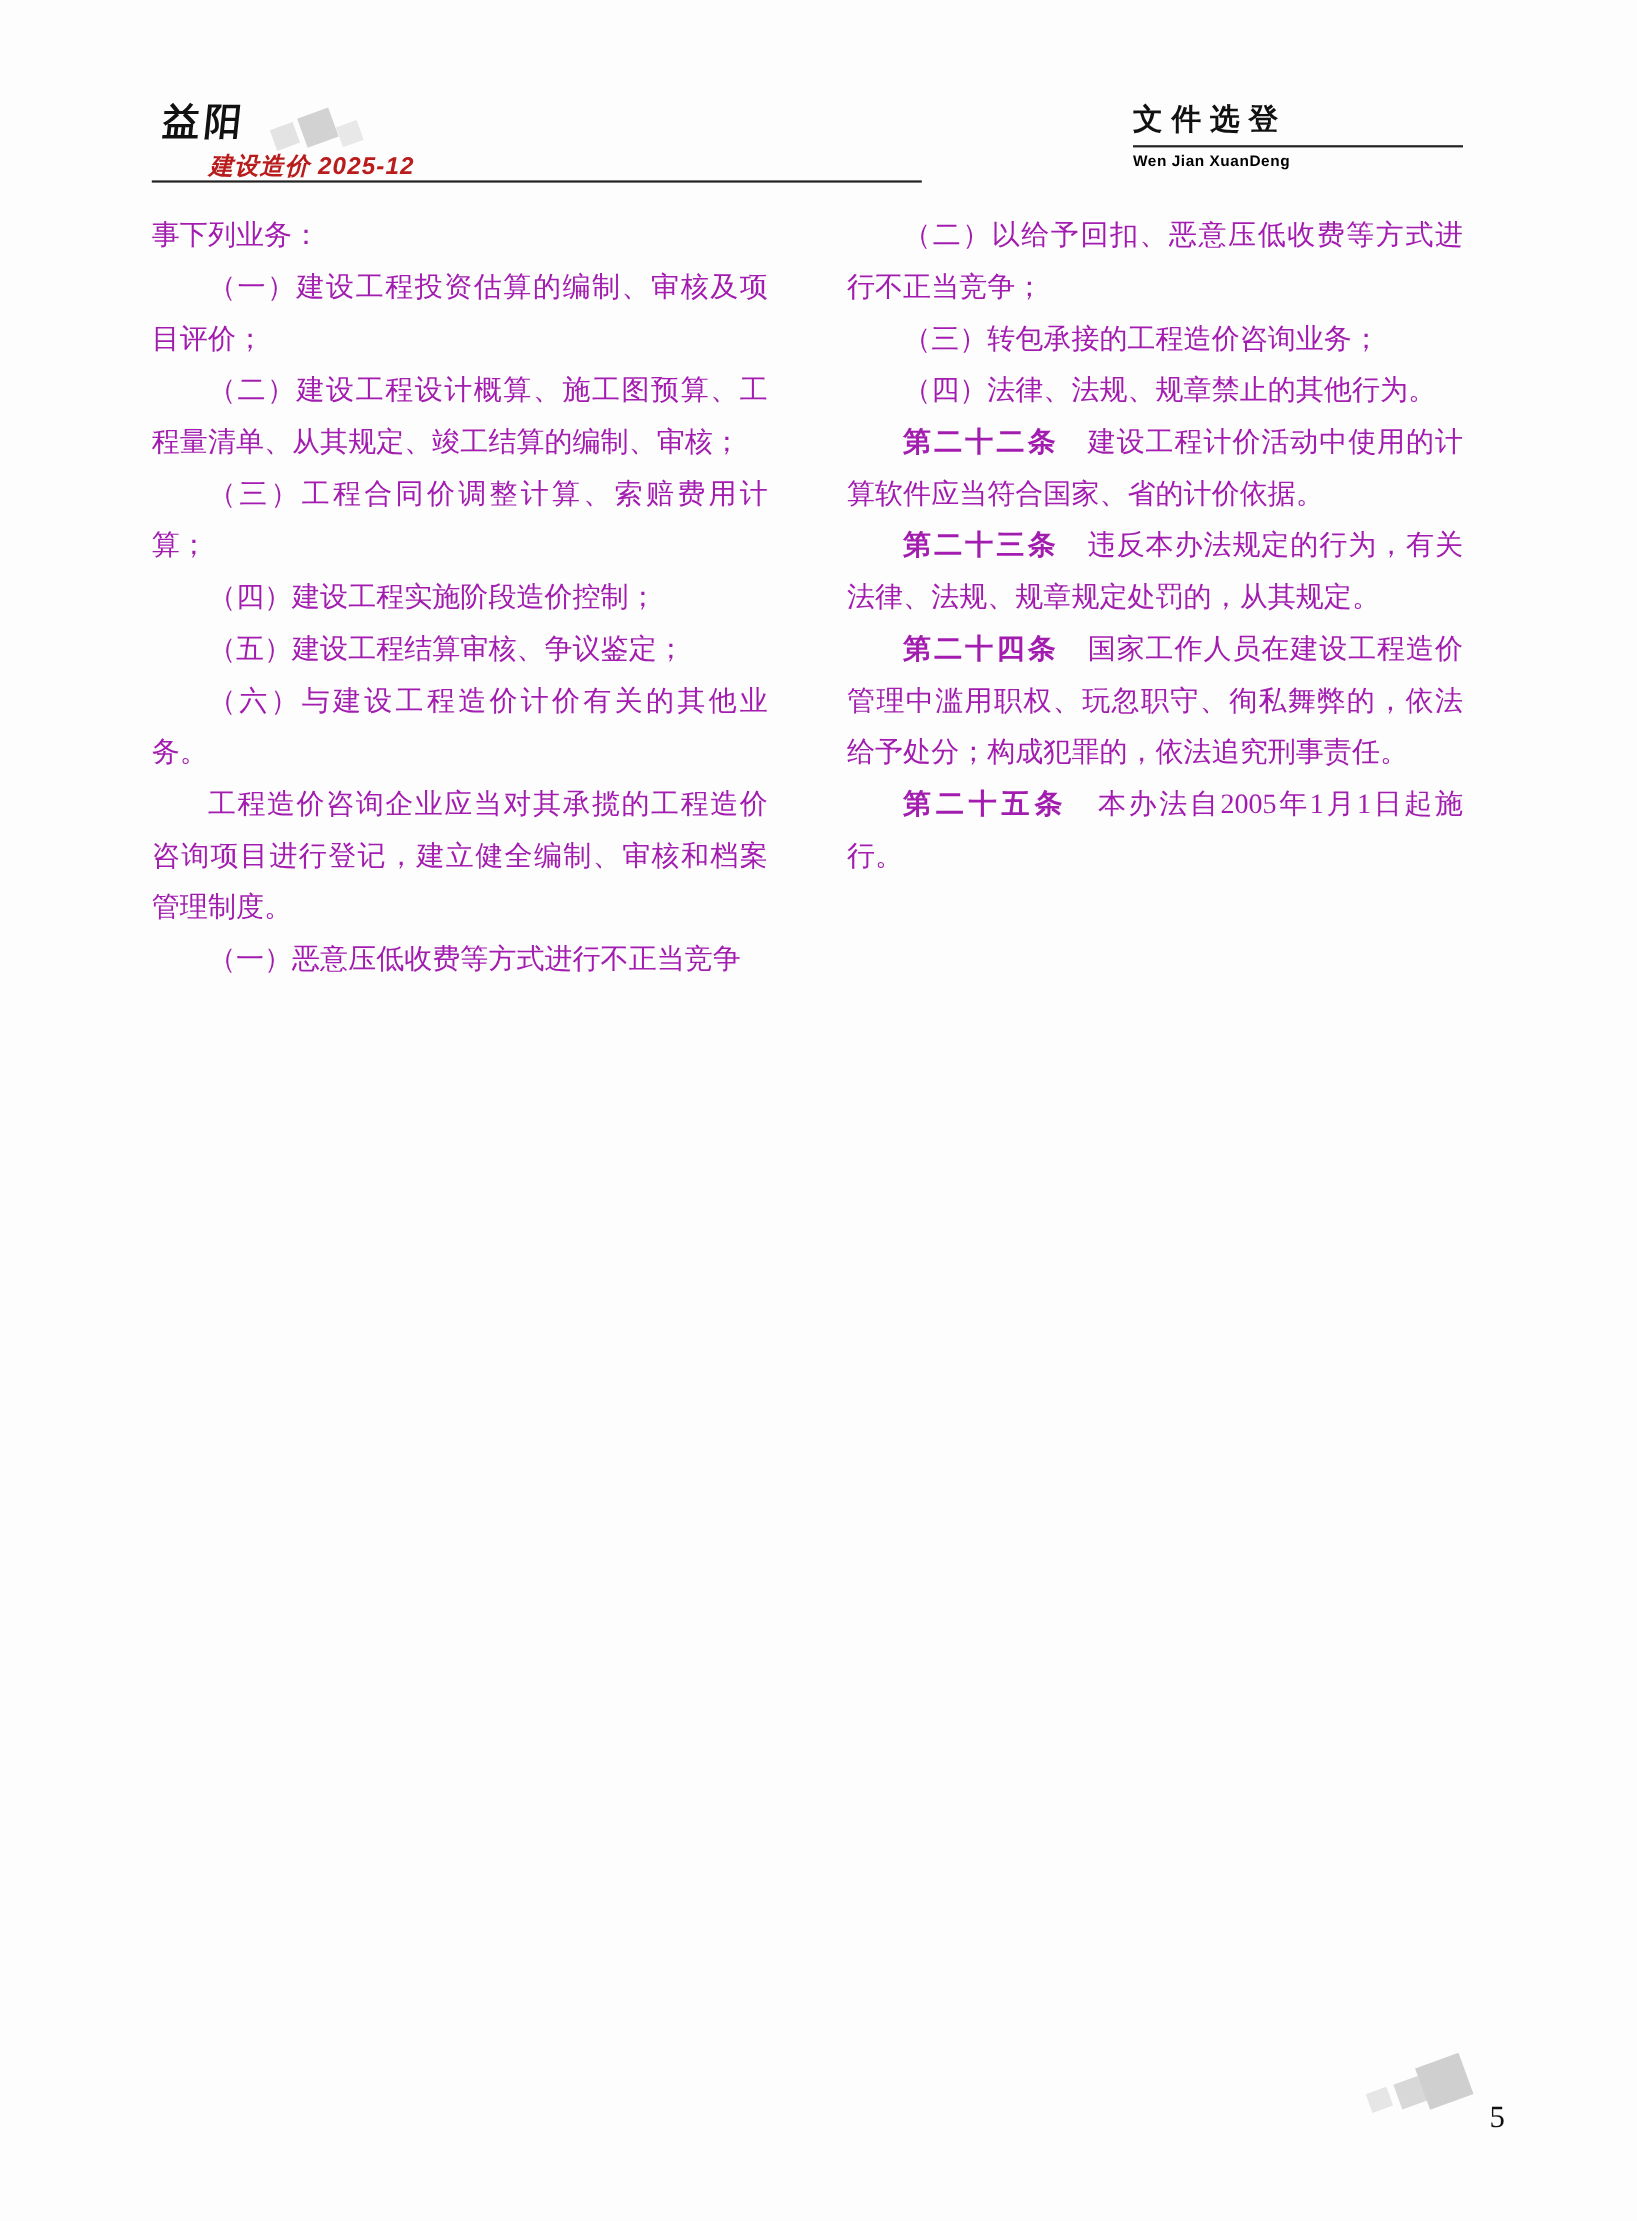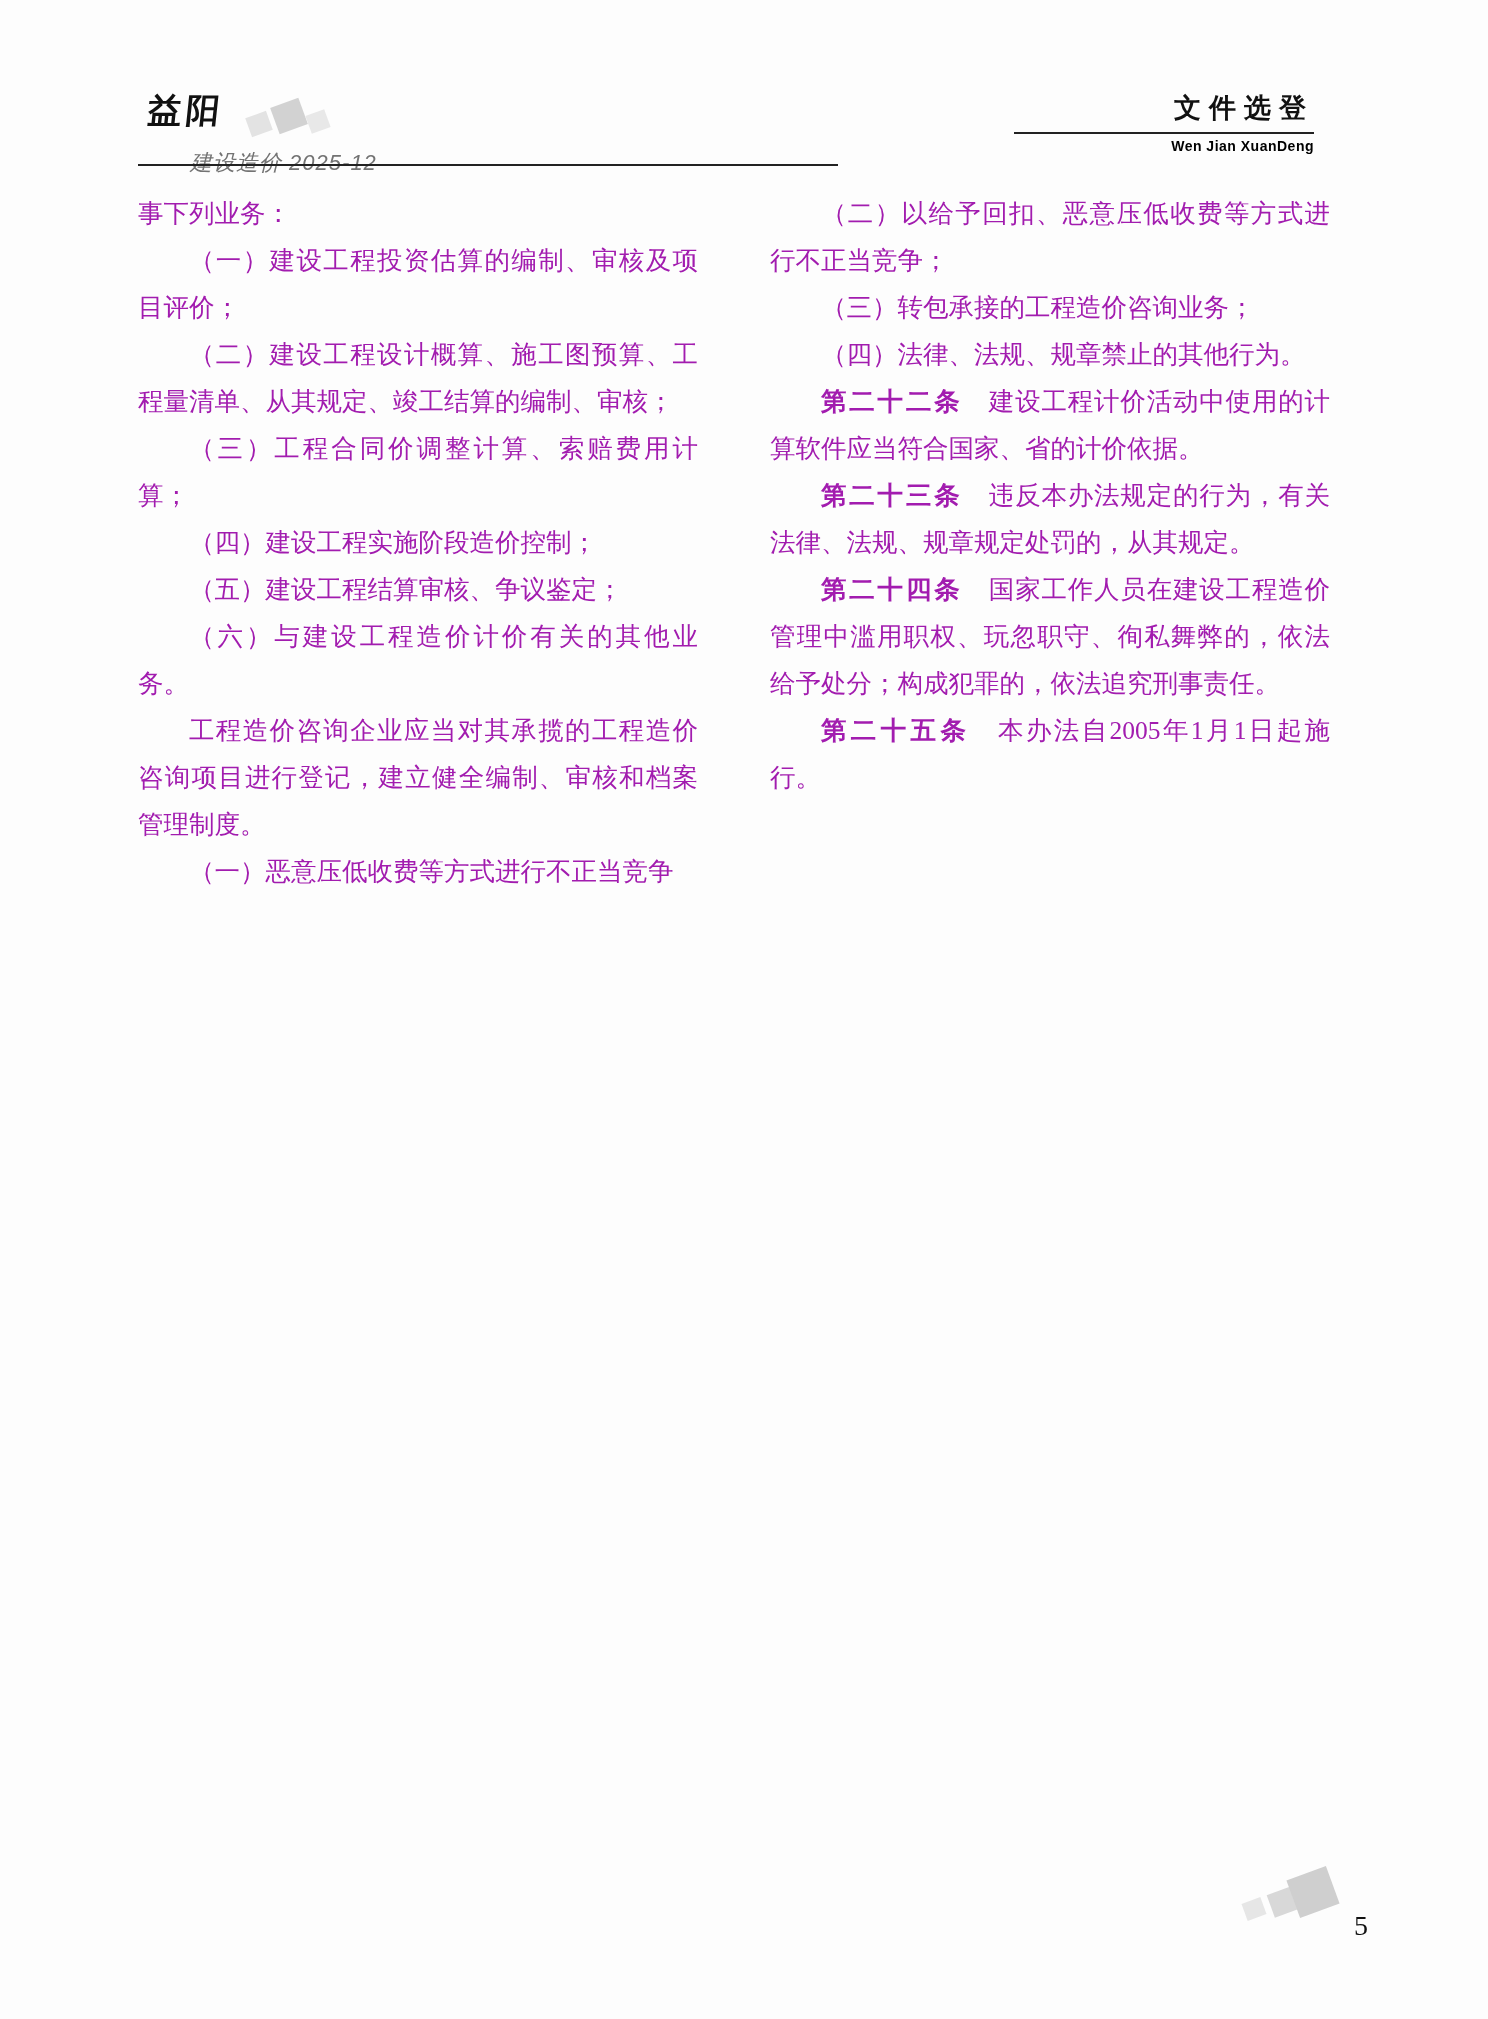--- a/index.html
+++ b/index.html
@@ -63,44 +63,44 @@
     background: #d9d9d9;
     transform: rotate(-20deg);
   }
   .brand-deco span:nth-child(1) { left: 0px;  top: 16px; width: 22px; height: 20px; background:#e3e3e3; }
   .brand-deco span:nth-child(2) { left: 26px; top: 4px;  width: 30px; height: 28px; background:#d2d2d2; }
   .brand-deco span:nth-child(3) { left: 60px; top: 14px; width: 20px; height: 19px; background:#e8e8e8; }
 
   .brand-sub {
     position: absolute;
     left: 52px;
-    top: 60px;
+    top: 48px;
     font-family: "Liberation Sans", sans-serif;
-    font-weight: normal;
+    font-weight: bold;
     font-size: 22px;
     letter-spacing: 1px;
-    color: #737373;
+    color: #b91c1c;
     font-style: italic;
   }
 
   .header-rule-left {
     position: absolute;
     left: 0px;
     top: 76px;
     width: 700px;
     height: 2px;
     background: #222;
   }
 
   .header-right {
     position: absolute;
-    right: 16px;
+    right: 0;
     top: 2px;
     width: 300px;
-    text-align: right;
+    text-align: left;
   }
   .hdr-right-cn {
     font-family: "Liberation Sans", sans-serif;
     font-weight: bold;
     font-size: 27px;
     letter-spacing: 8px;
     color: #111;
   }
   .hdr-right-rule {
     margin-top: 6px;

